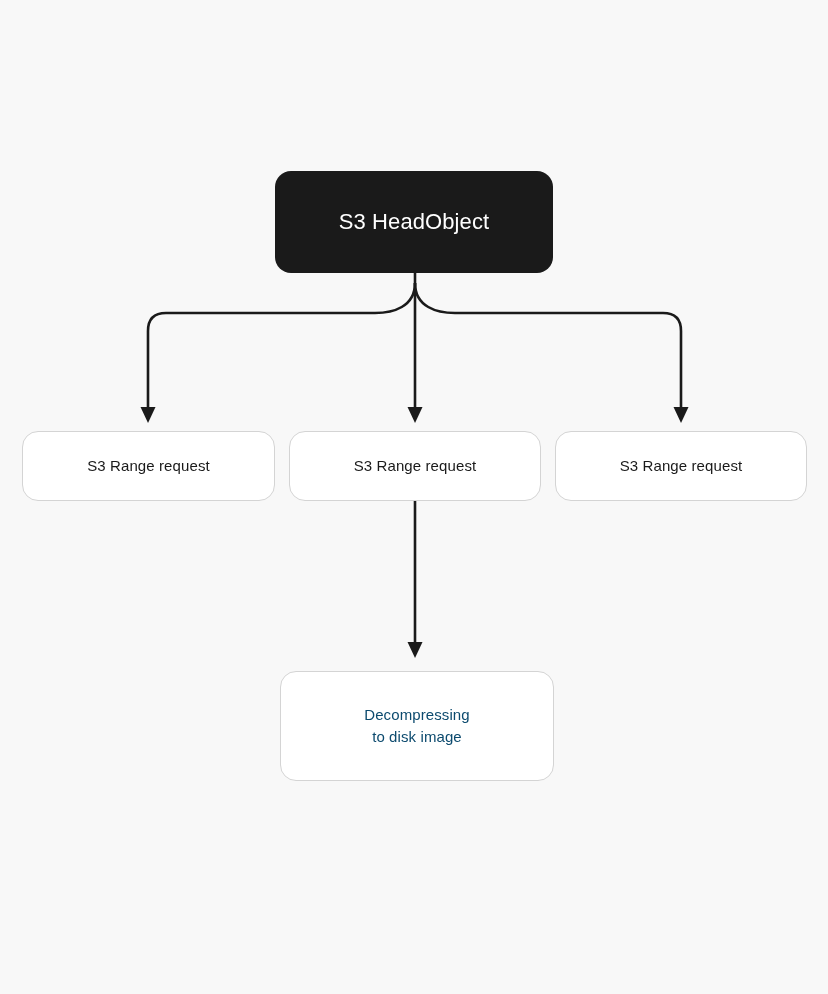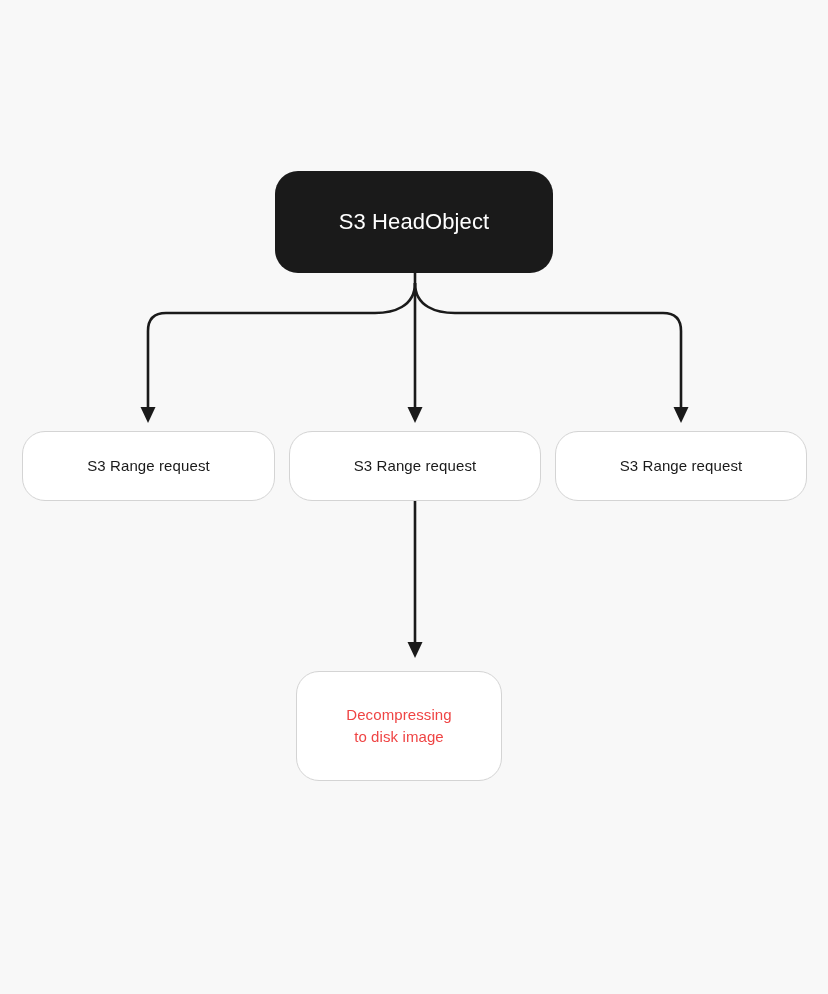--- a/index.html
+++ b/index.html
@@ -27,21 +27,21 @@
     width: 828px;
     height: 994px;
   }
   .node {
     position: absolute;
     box-sizing: border-box;
     display: flex;
     align-items: center;
     justify-content: center;
     text-align: center;
-    border-radius: 23px;
+    border-radius: 16px;
     z-index: 2;
   }
   .node-label {
     display: block;
     white-space: pre-line;
   }
   .node-root {
     background: #1a1a1a;
     color: #ffffff;
     border: none;
@@ -86,18 +86,18 @@
   </div>
 
   <div class="node node-plain" style="left: 289px; top: 431px; width: 252px; height: 70px; background: rgb(255, 255, 255); color: rgb(26, 26, 26); border-color: rgb(212, 212, 212);">
     <span class="node-label">S3 Range request</span>
   </div>
 
   <div class="node node-plain" style="left: 555px; top: 431px; width: 252px; height: 70px; background: rgb(255, 255, 255); color: rgb(26, 26, 26); border-color: rgb(212, 212, 212);">
     <span class="node-label">S3 Range request</span>
   </div>
 
-  <div class="node node-plain node-multiline" style="left: 296px; top: 671px; width: 206px; height: 110px; background: rgb(255, 255, 255); color: #ef4444; border-color: rgb(212, 212, 212);">
+  <div class="node node-plain node-multiline" style="left: 280px; top: 671px; width: 274px; height: 110px; background: rgb(255, 255, 255); color: #0c4a6e; border-color: rgb(212, 212, 212);">
     <span class="node-label">Decompressing
 to disk image</span>
   </div>
 
 </div>
 
 </body></html>

